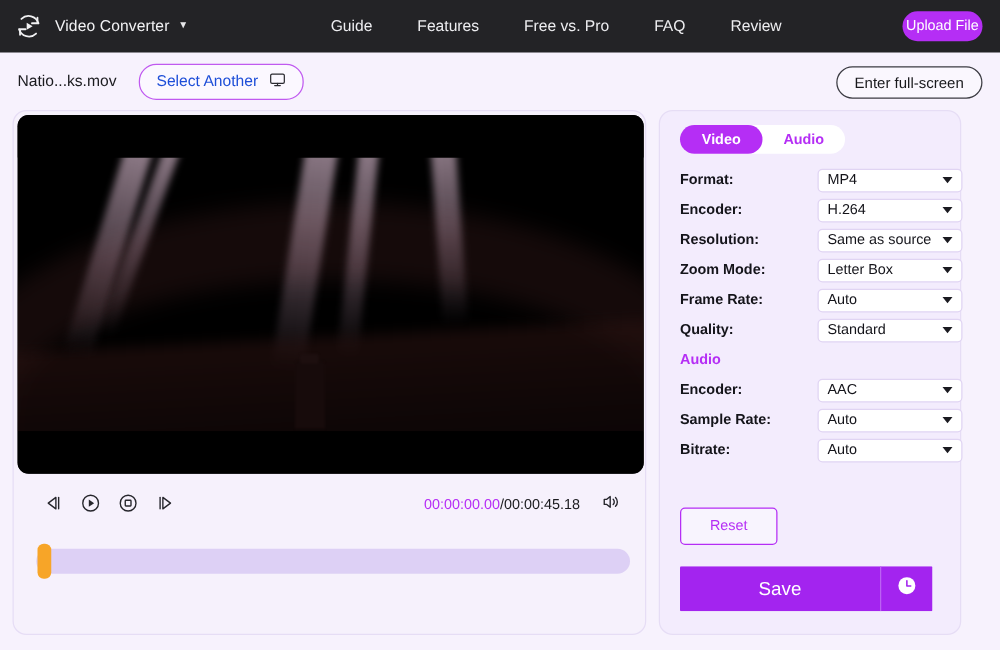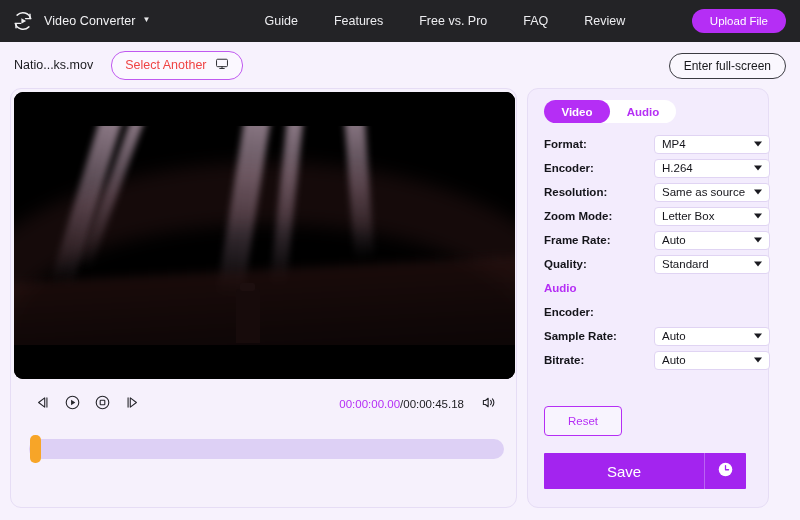--- a/index.html
+++ b/index.html
@@ -23,35 +23,35 @@
   }
   .brand-caret {
     margin-left: 7px; color: #e8e8ea; font-size: 8px; line-height: 1;
     display: inline-block; transform: translateY(-1px);
   }
   .nav { display: flex; align-items: center; gap: 36px; margin-left: 114px; }
   .nav-item { color: #ededf0; font-size: 12.5px; cursor: pointer; white-space: nowrap; }
   .upload-btn {
     position: absolute; right: 14px; top: 9px;
     background: #b52ef5; color: #fff; font-size: 11.5px;
-    border: none; border-radius: 13px; padding: 6px 18px; cursor: pointer;
+    border: none; border-radius: 13px; padding: 6px 3px; cursor: pointer;
     font-family: "Liberation Sans", sans-serif;
   }
 
   
   .filebar {
     position: absolute; left: 0; top: 42px; width: 800px; height: 46px;
     display: flex; align-items: center;
   }
   .filename { margin-left: 14px; font-size: 12.5px; color: #1b1b1f; }
   .select-another {
     margin-left: 18px; display: inline-flex; align-items: center; gap: 8px;
     border: 1.3px solid #c05af0; border-radius: 14px;
     background: #fbf8ff; padding: 5px 13px; cursor: pointer;
-    font-size: 12.5px; color: #ef4444;
+    font-size: 12.5px; color: #1d4ed8;
   }
   .fullscreen-btn {
     position: absolute; right: 14px; top: 11px;
     border: 1.2px solid #3b3b42; border-radius: 14px;
     background: #faf7fe; padding: 5px 14px; cursor: pointer;
     font-size: 12px; color: #18181c; font-family: "Liberation Sans", sans-serif;
   }
 
   
   .player-card {
@@ -360,20 +360,24 @@
         <div class="sel">
           <span>Standard</span>
           <span class="sel-caret"></span>
         </div>
       </div>
 
       <div class="section-head">Audio</div>
 
       <div class="row">
         <span class="row-label">Encoder:</span>
+        <div class="sel">
+          <span>AAC</span>
+          <span class="sel-caret"></span>
+        </div>
       </div>
 
 
       <div class="row">
         <span class="row-label">Sample Rate:</span>
         <div class="sel">
           <span>Auto</span>
           <span class="sel-caret"></span>
         </div>
       </div>

